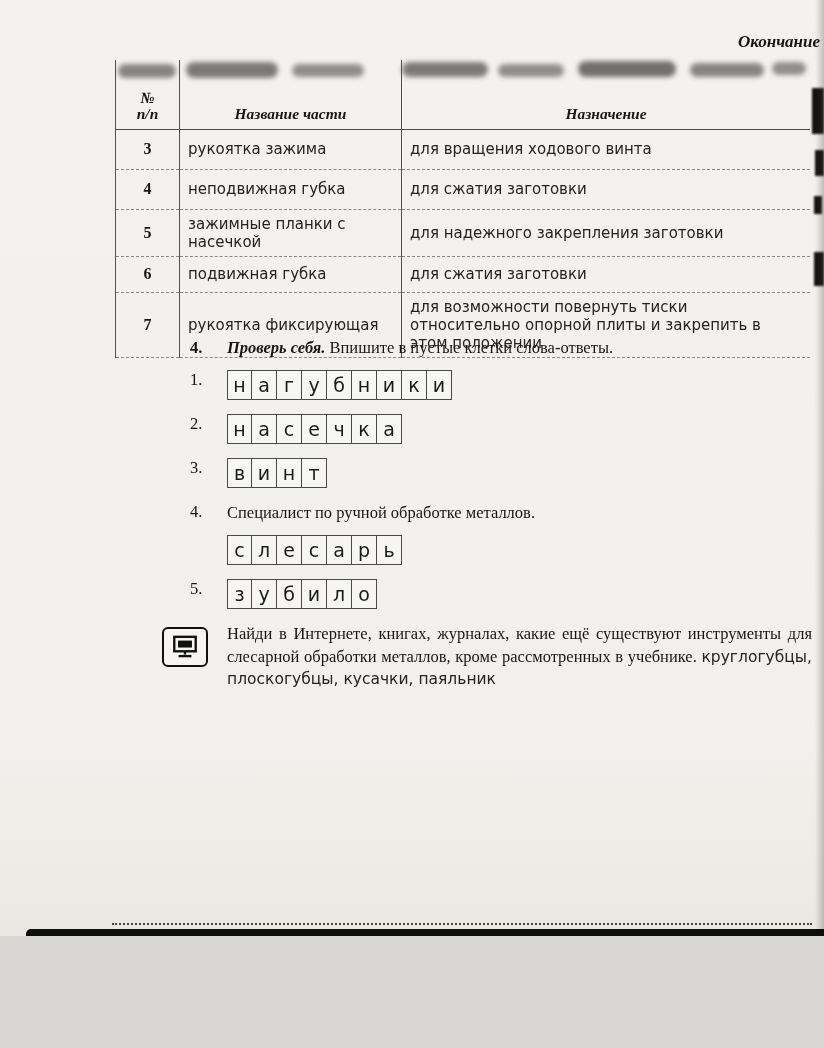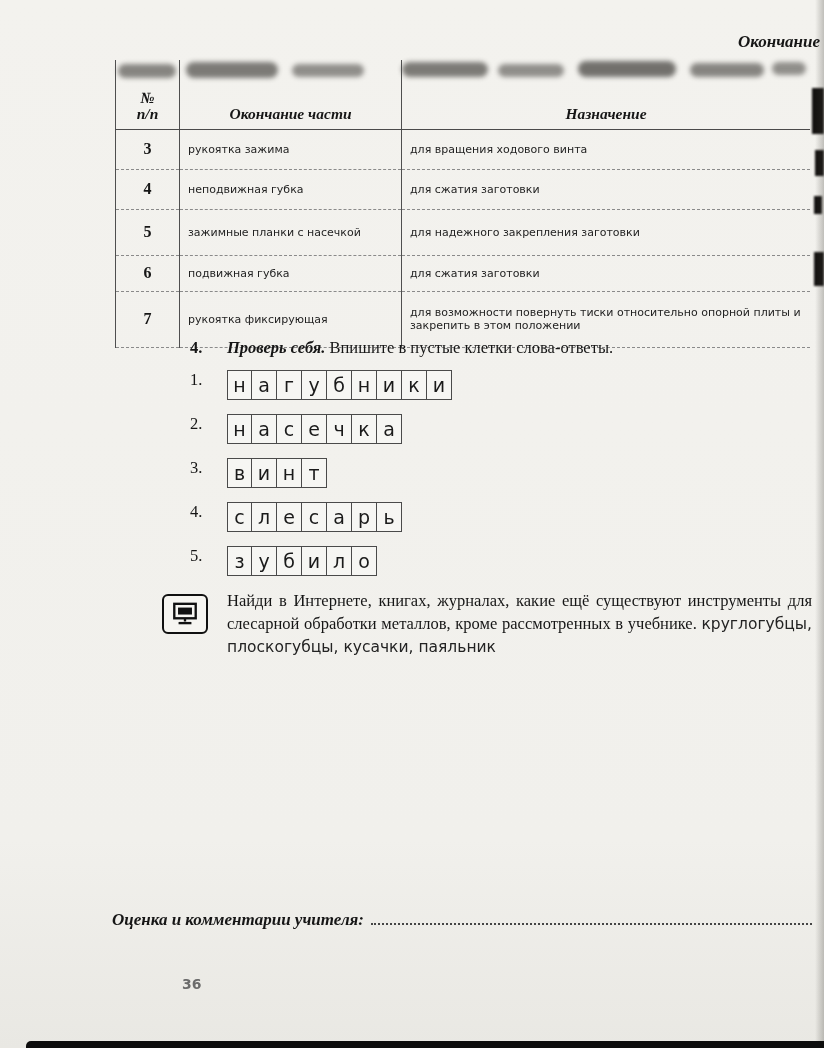--- a/index.html
+++ b/index.html
@@ -1,19 +1,19 @@
 <!DOCTYPE html>
 <html><head>
 <meta charset="utf-8">
 <style>
   * { box-sizing: border-box; }
   html, body { margin: 0; padding: 0; background: #d8d7d3; }
   .page {
     position: relative;
-    width: 824px; height: 1048px;
+    width: 824px; height: 936px;
     background: linear-gradient(180deg, #f3f2ee 0%, #f1f0ec 80%, #e9e8e3 100%);
     font-family: "Liberation Serif", serif;
     color: #161616;
     overflow: hidden;
     margin: 0 auto;
   }
 
   
   .blob { position: absolute; background: #2e2c28; border-radius: 10px; filter: blur(2.5px); }
   .mark { position: absolute; background: #141210; filter: blur(1px); }
@@ -35,21 +35,21 @@
     vertical-align: bottom; padding-top: 30px; padding-bottom: 6px;
     border-bottom: 1.5px solid #4a4a4a; }
   th.col-num { white-space: pre-line; line-height: 1.05; }
   .vise-table td { border-bottom: 1px dashed #8a8a8a; vertical-align: middle; }
   .vise-table tbody tr:nth-child(1) { height: 40px; }
   .vise-table tbody tr:nth-child(2) { height: 40px; }
   .vise-table tbody tr:nth-child(3) { height: 46px; }
   .vise-table tbody tr:nth-child(4) { height: 36px; }
   .vise-table tbody tr:nth-child(5) { height: 56px; }
   .c-num { text-align: center; font-weight: bold; font-size: 16px; }
-  .hw { font-family: "DejaVu Sans", sans-serif; font-size: 11px; color: #232323; }
+  .hw { font-family: "DejaVu Sans", sans-serif; font-size: 15px; color: #232323; }
 
   
   .main { position: absolute; left: 190px; top: 338px; width: 622px; }
   .task-header { position: relative; padding-left: 37px; margin-bottom: 12px; font-size: 16.5px; }
   .tnum { position: absolute; left: 0; font-weight: bold; }
   .ttitle { font-weight: bold; font-style: italic; margin-top: 24px; }
   .question { position: relative; padding-left: 37px; margin-bottom: 14px; }
   .qnum { position: absolute; left: 0; top: 0; font-size: 16.5px; }
   .qtext { font-size: 16.5px; line-height: 1.32; text-align: justify; }
   .answer-row { display: flex; margin-top: 11px; height: 30px; }
@@ -96,21 +96,21 @@
     <div class="bottom-edge"></div>
   </div>
 
   <div class="corner-label">Окончание</div>
 
   <table class="vise-table">
     <thead>
       <tr>
         <th class="col-num">№
 п/п</th>
-        <th class="col-part">Окончание части</th>
+        <th class="col-part">Название части</th>
         <th class="col-purpose">Назначение</th>
       </tr>
     </thead>
     <tbody>
       <tr>
         <td class="c-num">3</td>
         <td class="hw">рукоятка зажима</td>
         <td class="hw">для вращения ходового винта</td>
       </tr>
       <tr>
@@ -177,20 +177,21 @@
       <div class="answer-row">
           <span class="letter-cell">в</span>
           <span class="letter-cell">и</span>
           <span class="letter-cell">н</span>
           <span class="letter-cell">т</span>
         </div>
     </div>
 
     <div class="question">
       <span class="qnum">4.</span>
+      <div class="qtext">Специалист по ручной обработке металлов.</div>
       <div class="answer-row">
           <span class="letter-cell">с</span>
           <span class="letter-cell">л</span>
           <span class="letter-cell">е</span>
           <span class="letter-cell">с</span>
           <span class="letter-cell">а</span>
           <span class="letter-cell">р</span>
           <span class="letter-cell">ь</span>
         </div>
     </div>
@@ -218,19 +219,18 @@
       </div>
       <div class="net-text">
         <span>Найди в Интернете, книгах, журналах, какие ещё существуют инструменты для слесарной обработки металлов, кроме рассмотренных в учебнике.</span>
         <span class="hw answer-inline">круглогубцы, плоскогубцы, кусачки, паяльник</span>
       </div>
     </div>
 
   </div>
 
   <div class="teacher">
-    <span class="t-label">Оценка и комментарии учителя:</span>
     <span class="t-dots"></span>
   </div>
 
   <div class="pagenum">36</div>
 
 </div>
 
 </body></html>

